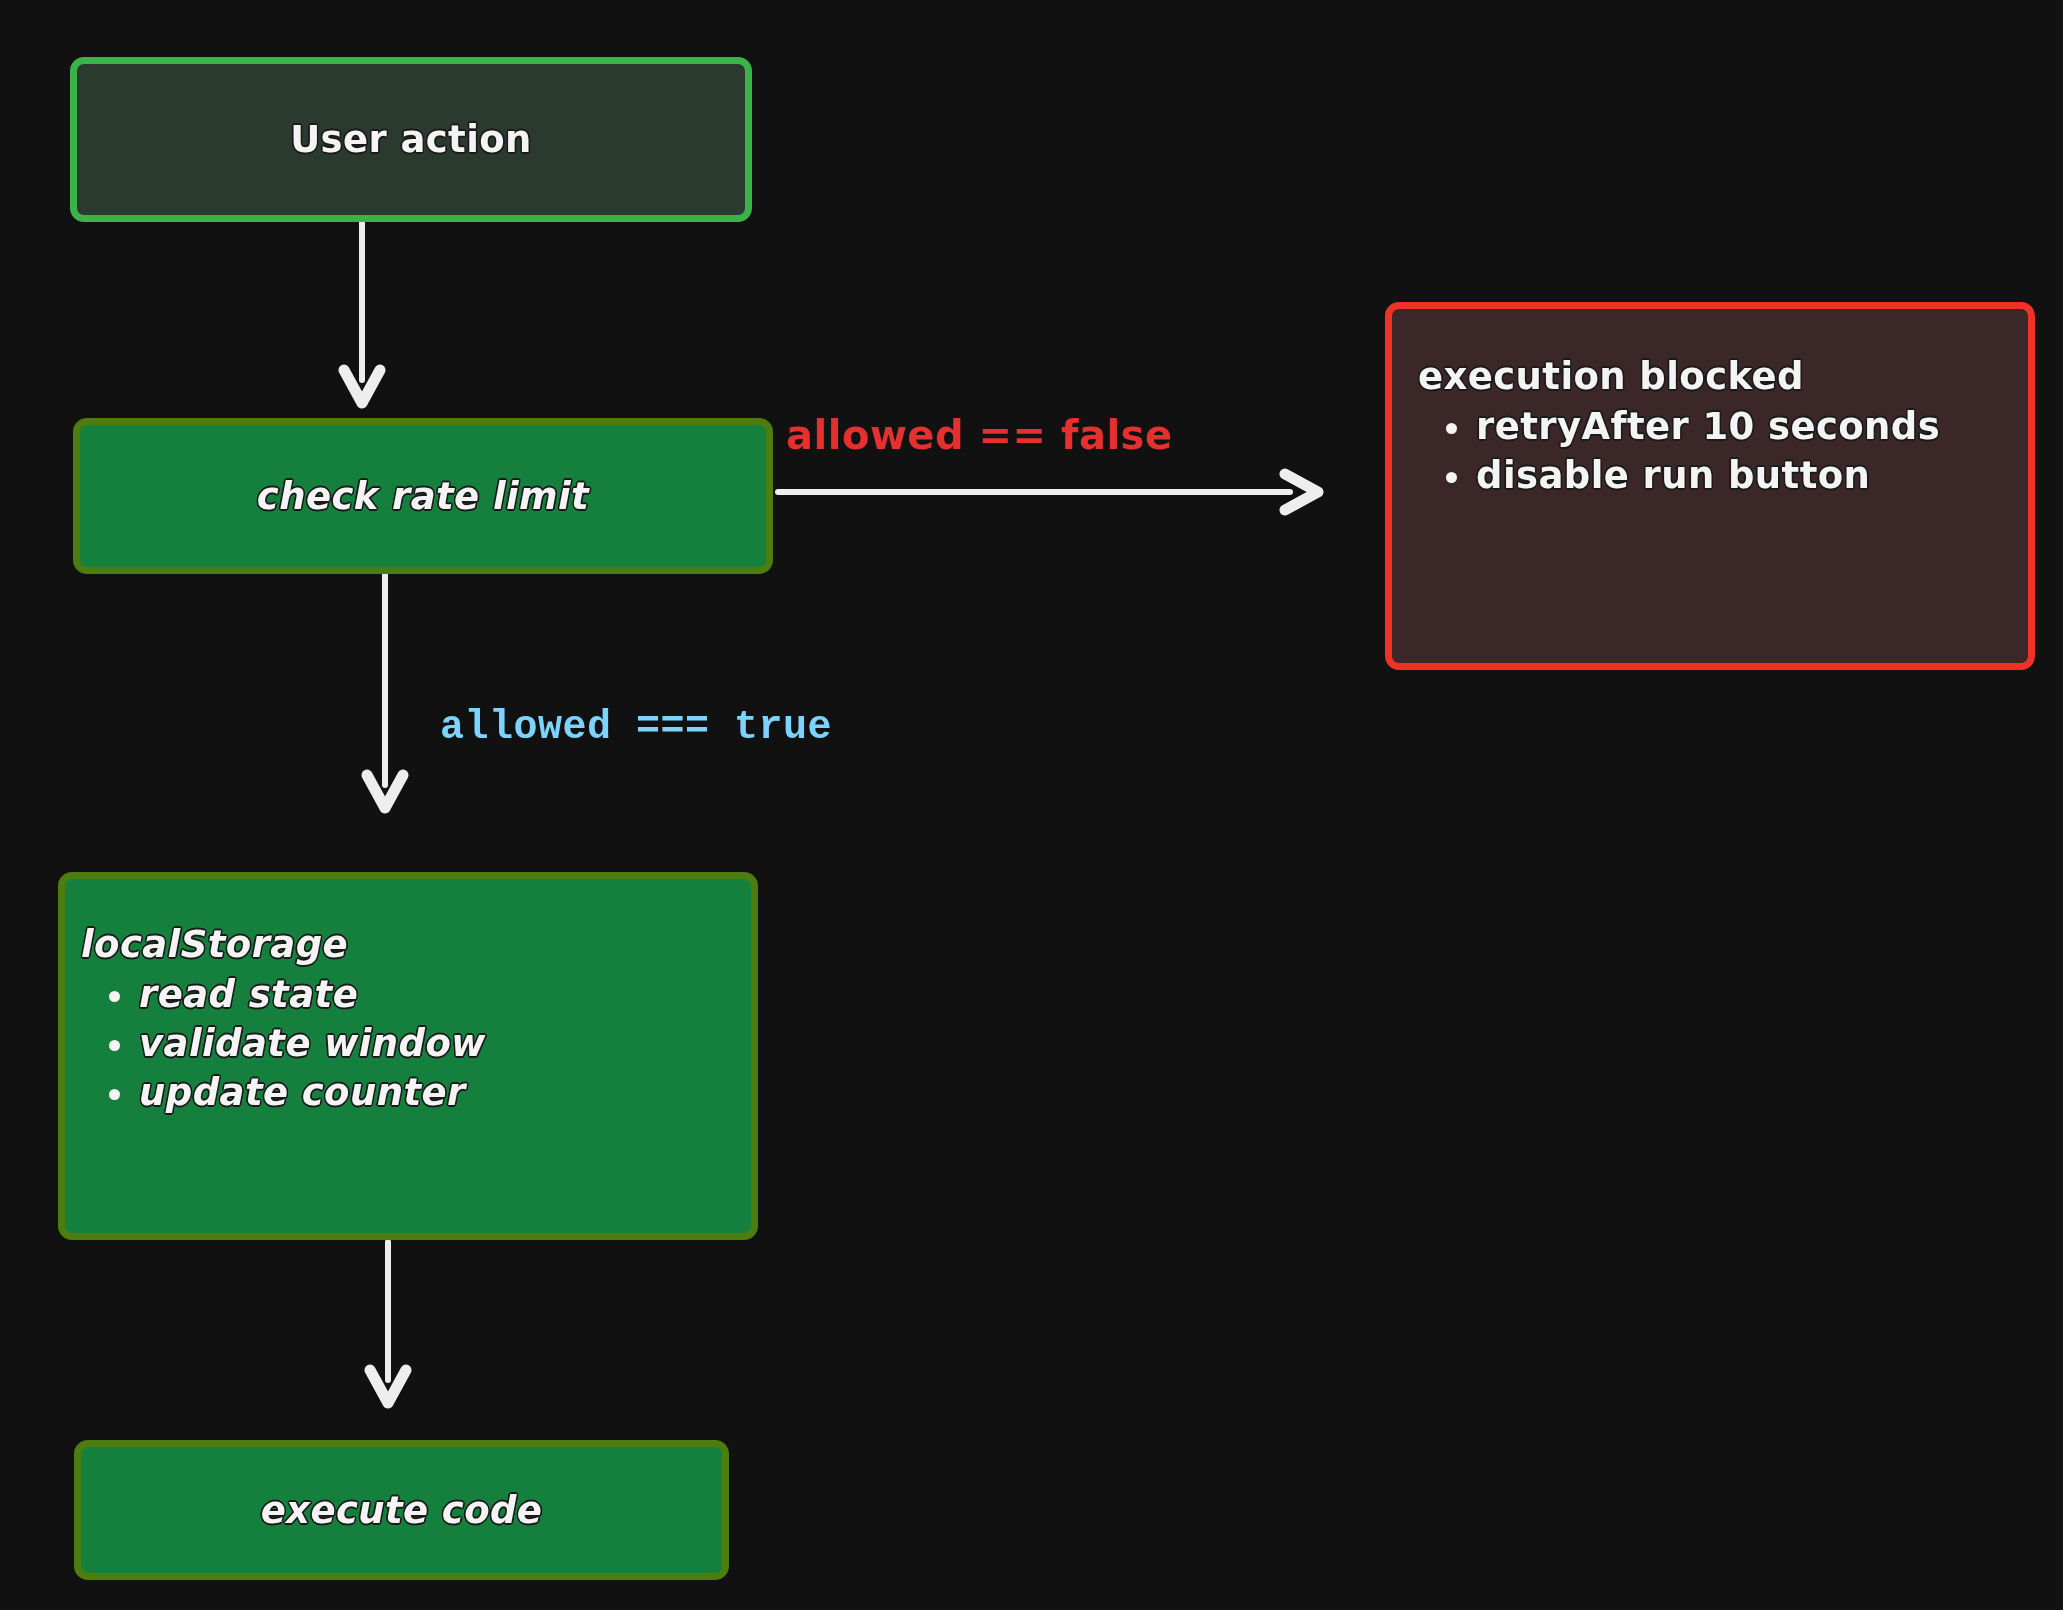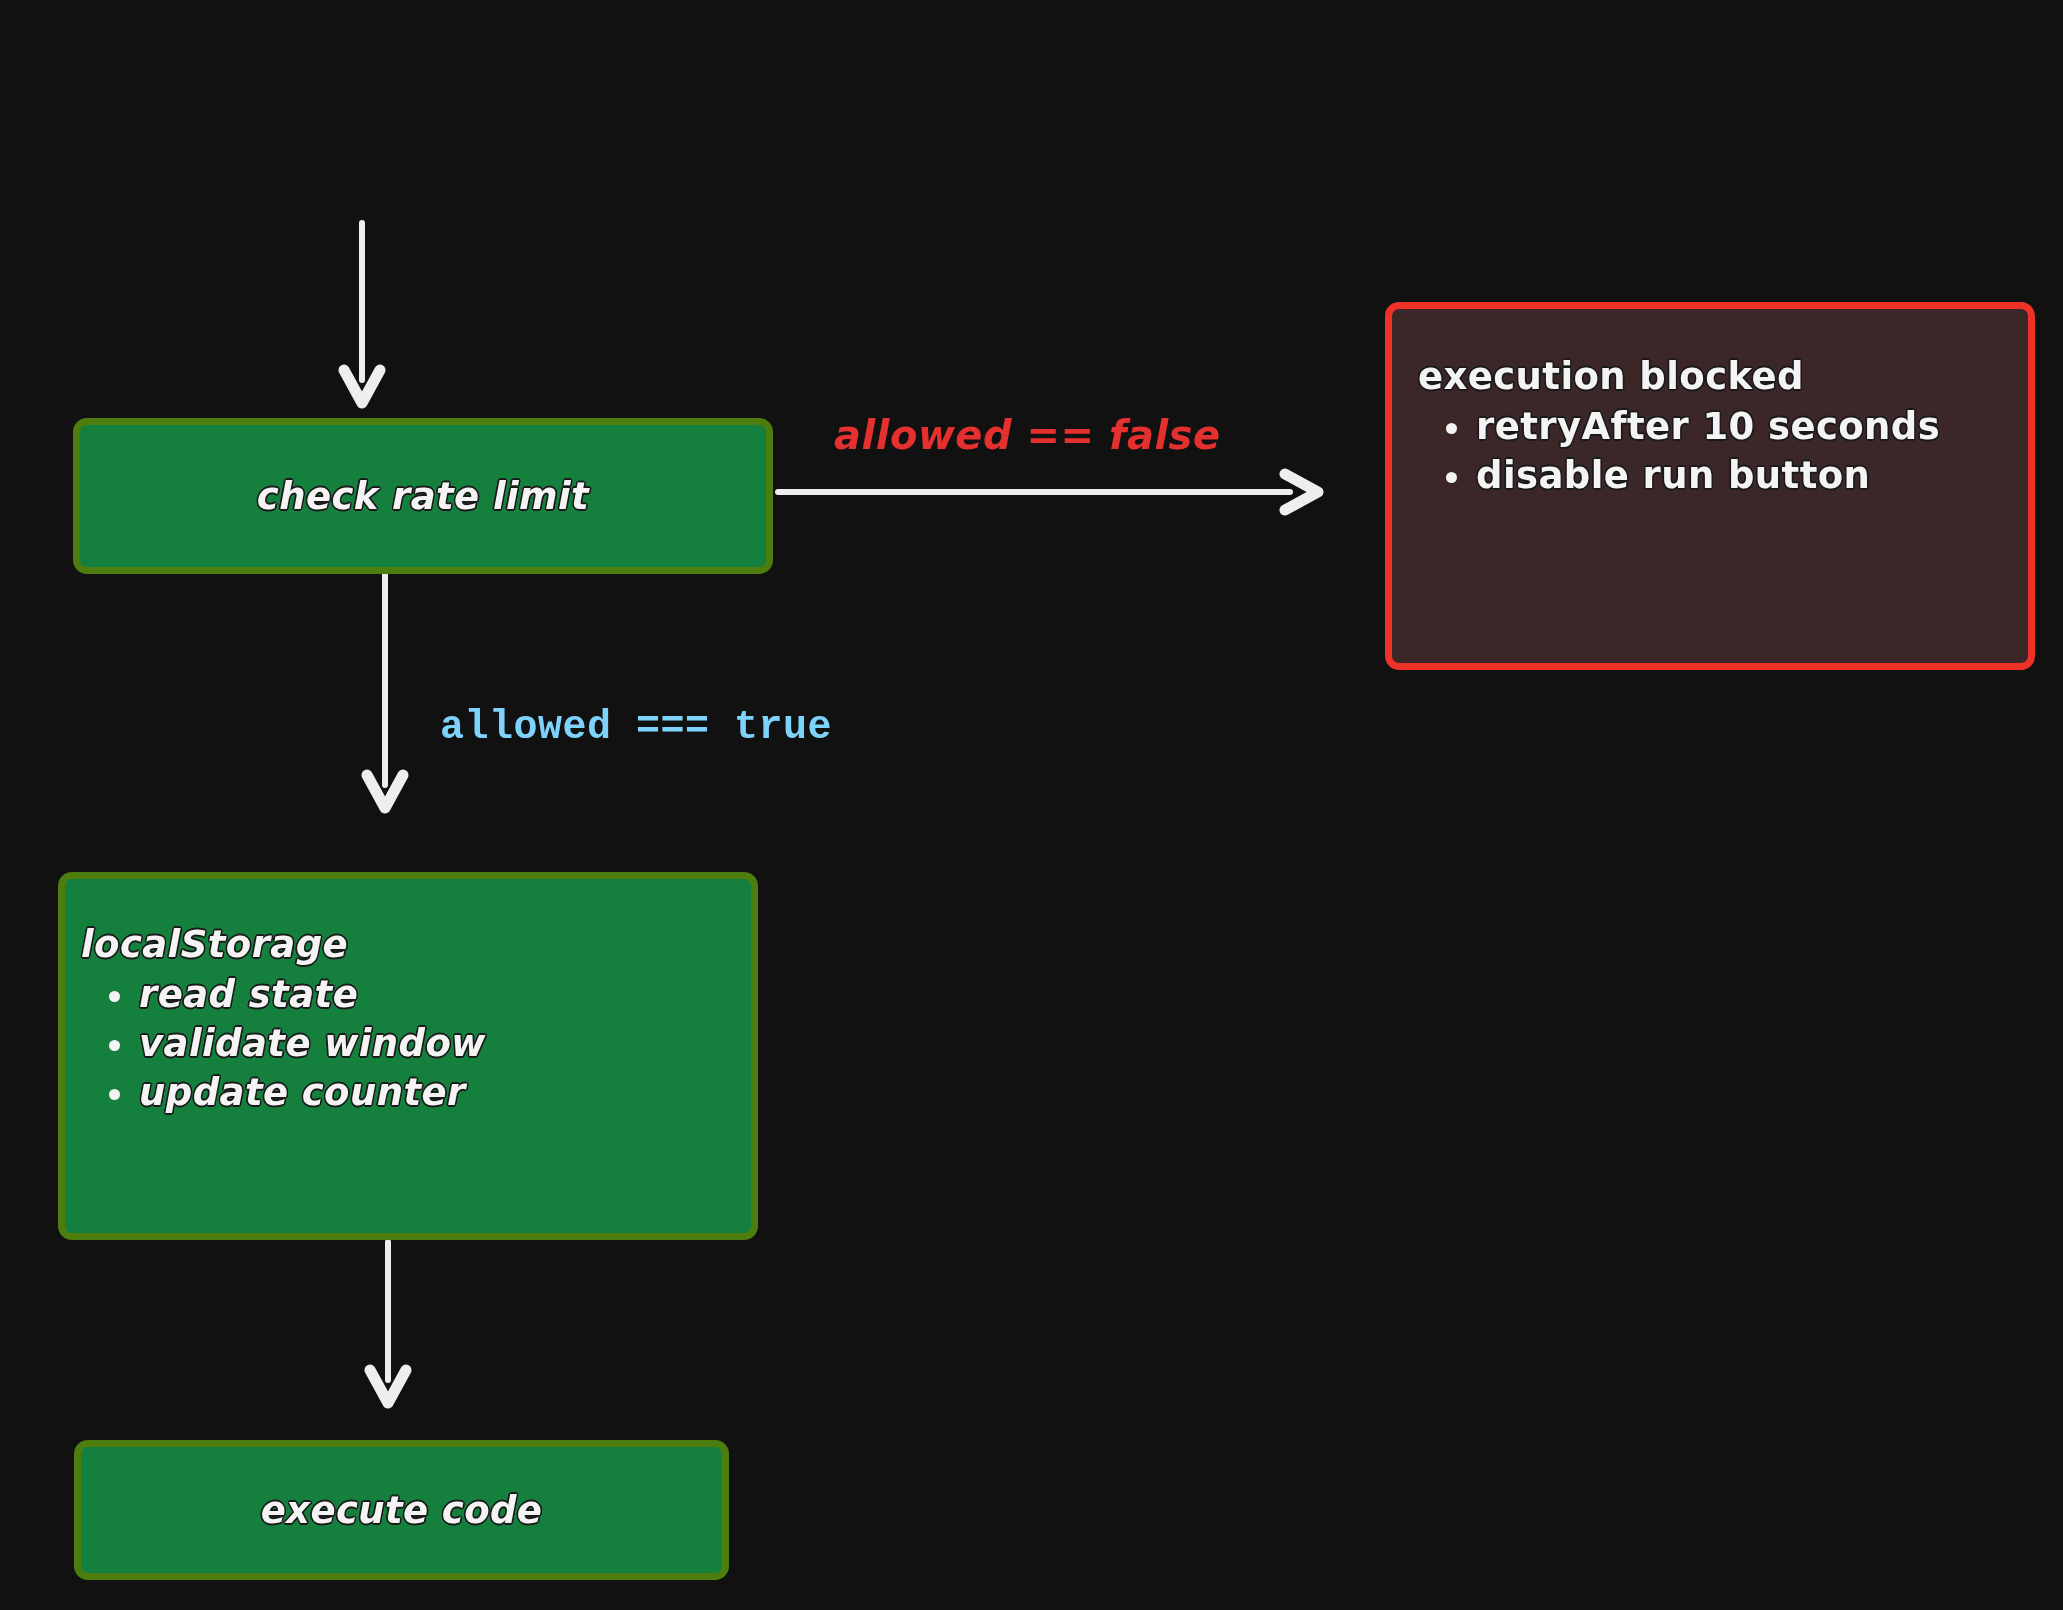--- a/index.html
+++ b/index.html
@@ -146,24 +146,27 @@
       <line x1="385" y1="575" x2="385" y2="785" stroke="#eeeeee" stroke-width="6" stroke-linecap="round"></line>
       <path d="M 367 775 L 385 808 L 403 775" fill="none" stroke="#eeeeee" stroke-width="11" stroke-linecap="round" stroke-linejoin="round"></path>
     </g>
 
     <g>
       <line x1="388" y1="1242" x2="388" y2="1380" stroke="#eeeeee" stroke-width="6" stroke-linecap="round"></line>
       <path d="M 370 1370 L 388 1403 L 406 1370" fill="none" stroke="#eeeeee" stroke-width="11" stroke-linecap="round" stroke-linejoin="round"></path>
     </g>
   </svg>
 
-  <div class="edge-label red" style="left:834px; top:412px;font-style:italic;">allowed == false</div>
+  <div class="edge-label red" style="left:786px; top:412px;">allowed == false</div>
 
   <div class="edge-label green" style="left:440px; top:705px;">allowed === true</div>
 
+  <div class="node green" style="left:70px; top:57px; width:682px; height:165px;">
+    <span class="node-label">User action</span>
+  </div>
 
   <div class="node blue" style="left:73px; top:418px; width:700px; height:156px;">
     <span class="node-label">check rate limit</span>
   </div>
 
   <div class="node red listnode" style="left:1357px; top:302px; width:650px; height:368px; padding:46px 26px 0 26px;margin-left:28px;">
     <div class="list-title">execution blocked</div>
     <ul class="bullets">
       <li>retryAfter 10 seconds</li>
       <li>disable run button</li>

